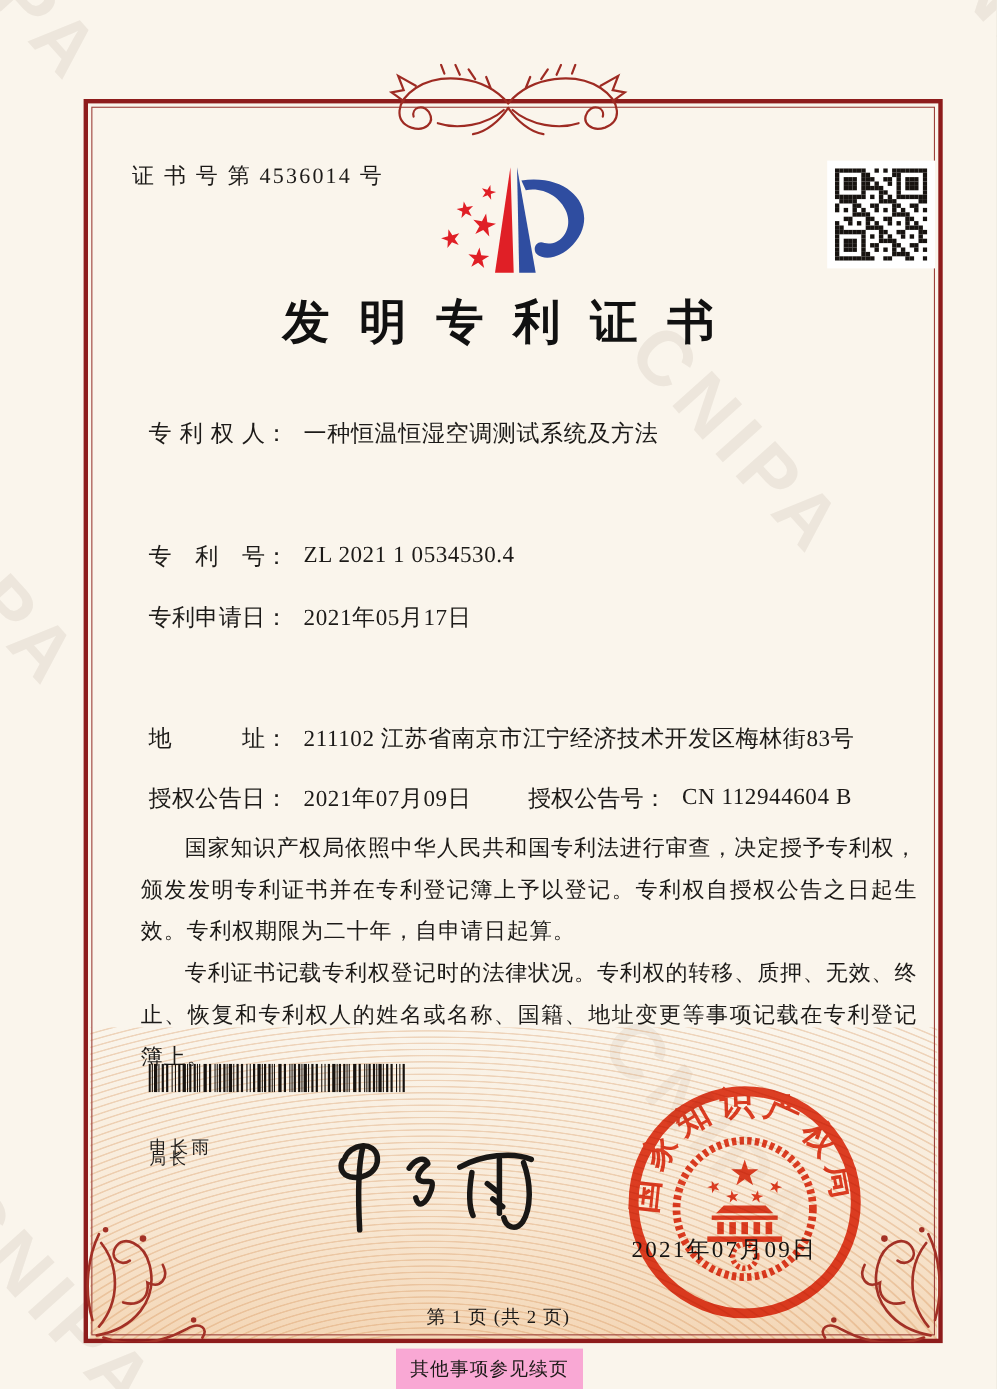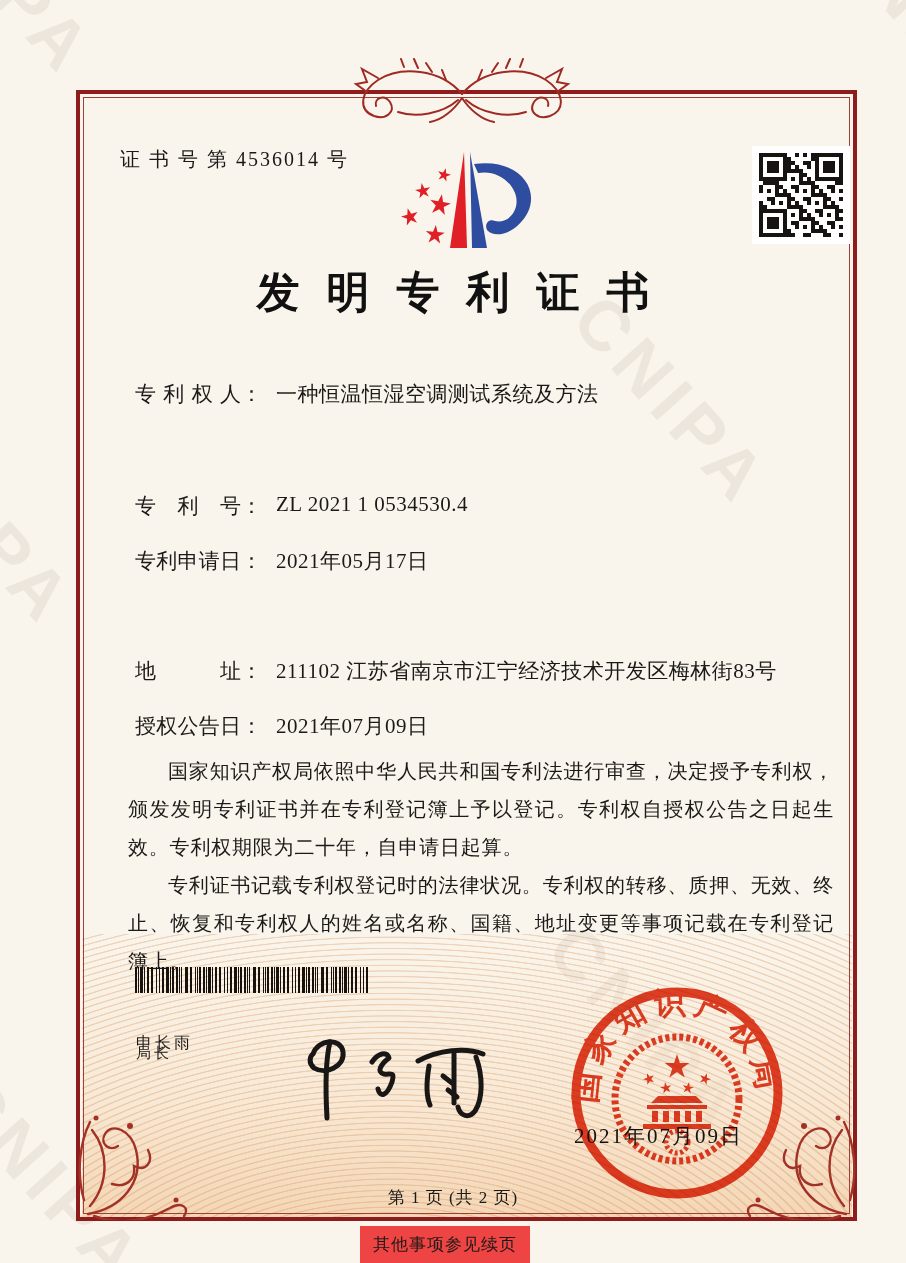--- a/index.html
+++ b/index.html
@@ -59,21 +59,21 @@
   
   .barcode{position:absolute; left:135px; top:967px; z-index:4;}
   .director-title{position:absolute; left:136px; top:1044px; font-size:15px; letter-spacing:3px; z-index:4;}
   .director-name{position:absolute; left:136px; top:1033px; font-size:16px; letter-spacing:3px; z-index:4;}
   .signature{position:absolute; left:268px; top:1024px; z-index:4;}
   .seal{position:absolute; left:562px; top:978px; width:230px; height:230px; z-index:5; mix-blend-mode:multiply;}
   .seal-date{position:absolute; left:574px; top:1122px; width:200px; z-index:6;
              font-size:21px; letter-spacing:2px; color:#141311; white-space:nowrap;}
   .page-info{position:absolute; left:0; top:1186px; width:906px; text-align:center;
              font-size:17px; letter-spacing:1px; z-index:4;}
-  .footer-note{position:absolute; left:360px; top:1226px; width:170px; height:37px; background:#ef4444;
+  .footer-note{position:absolute; left:360px; top:1226px; width:170px; height:37px; background:#f9a8d4;
                z-index:6; text-align:center; line-height:37px; font-size:17px; letter-spacing:1px;}
 </style>
 </head>
 <body>
 
 <div class="page">
 
   <div class="wm" style="left:-130px; top:-70px;">CNIPA</div>
   <div class="wm" style="left:800px; top:-20px;">CNIPA</div>
   <div class="wm" style="left:-150px; top:480px;">CNIPA</div>
@@ -392,20 +392,23 @@
     <span class="flabel">专利号</span><span class="fcolon">：</span><span class="fvalue">ZL 2021 1 0534530.4</span>
   </div>
   <div class="field-row" style="top:547px;">
     <span class="flabel">专利申请日</span><span class="fcolon">：</span><span class="fvalue">2021年05月17日</span>
   </div>
   <div class="field-row" style="top:657px;">
     <span class="flabel">地址</span><span class="fcolon">：</span><span class="fvalue">211102 江苏省南京市江宁经济技术开发区梅林街83号</span>
   </div>
   <div class="field-row" style="top:712px;">
     <span class="flabel">授权公告日</span><span class="fcolon">：</span><span class="fvalue">2021年07月09日</span>
+    <span class="fgroup2">
+      <span>授权公告号</span><span>：</span><span class="fvalue">CN 112944604 B</span>
+    </span>
   </div>
 
   <div class="body-text">
     <p>国家知识产权局依照中华人民共和国专利法进行审查，决定授予专利权，颁发发明专利证书并在专利登记簿上予以登记。专利权自授权公告之日起生效。专利权期限为二十年，自申请日起算。</p>
     <p>专利证书记载专利权登记时的法律状况。专利权的转移、质押、无效、终止、恢复和专利权人的姓名或名称、国籍、地址变更等事项记载在专利登记簿上。</p>
   </div>
 
   <svg class="barcode" id="barcode" width="237" height="26" viewBox="0 0 237 26">
       <rect x="0" y="0" width="2" height="26" fill="#17120e"></rect>
       <rect x="3" y="0" width="1" height="26" fill="#17120e"></rect>

